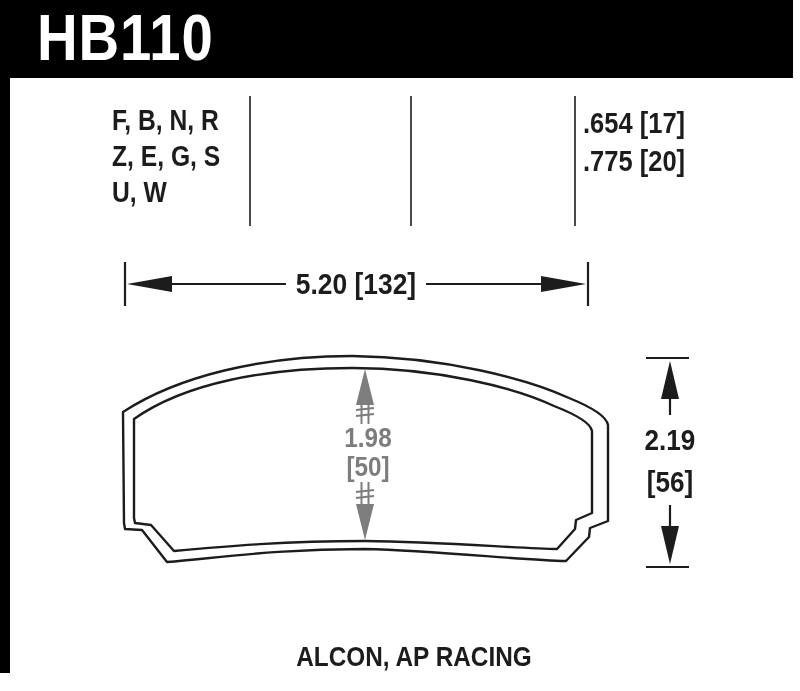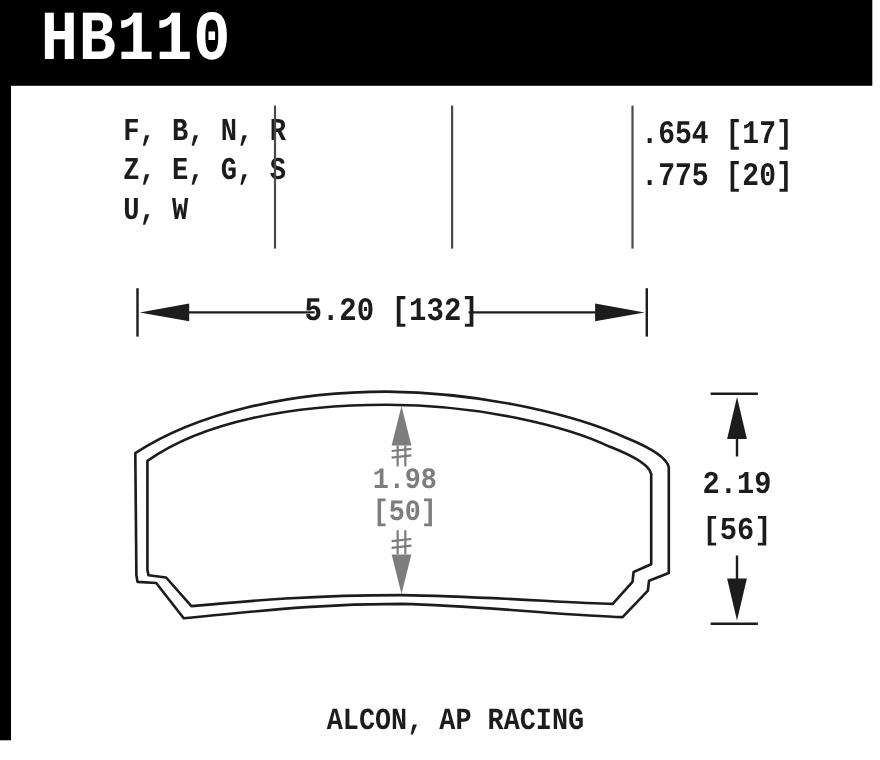--- a/index.html
+++ b/index.html
@@ -1,18 +1,18 @@
 <!DOCTYPE html>
 <html><head>
 <meta charset="utf-8">
 <style>
   html,body{margin:0;padding:0;background:#ffffff;}
   .page{
     position:relative;width:800px;height:691px;background:#ffffff;overflow:hidden;
-    font-family:Liberation Mono, monospace;color:#1c1c1c;
+    font-family:Liberation Sans, sans-serif;color:#1c1c1c;
   }
   
   .header-bar{position:absolute;left:0;top:0;width:793px;height:78px;background:#000000;}
   .left-stripe{position:absolute;left:0;top:0;width:10px;height:673px;background:#000000;}
   .part-number{
     position:absolute;left:37px;top:0;height:78px;line-height:76px;
     color:#ffffff;font-size:64px;font-weight:bold;letter-spacing:1px;
     transform:scaleX(0.88);transform-origin:left center;white-space:nowrap;
   }
   

